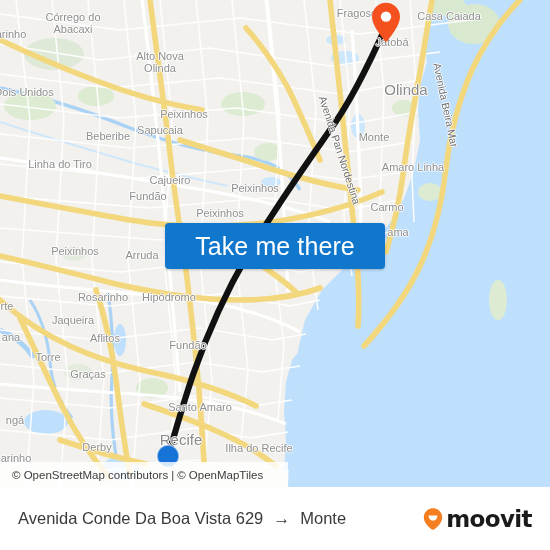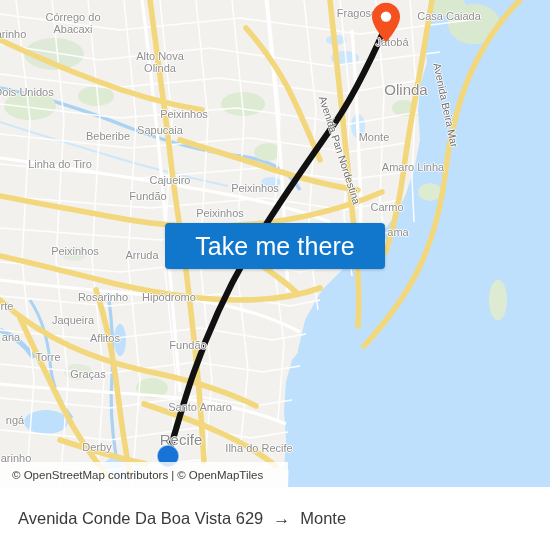--- a/index.html
+++ b/index.html
@@ -345,14 +345,22 @@
     </div>
   </div>
 
   <div id="footer">
     <div id="route-summary">
       <span>Avenida Conde Da Boa Vista 629</span>
       <span id="route-arrow">→</span>
       <span>Monte</span>
     </div>
 
+    <div id="brand-logo">
+      <svg width="22" height="24" viewBox="0 0 22 24">
+        <path d="M11 1.2C5.9 1.2 1.8 5.3 1.8 10.4c0 5.4 5.2 9.8 8.3 12.1
+                 0.5 0.4 1.3 0.4 1.8 0 3.1-2.3 8.3-6.7 8.3-12.1C20.2 5.3 16.1 1.2 11 1.2z" fill="#f57f20"></path>
+        <path d="M6.6 8.6c0 3 1.9 5.2 4.4 5.2s4.4-2.2 4.4-5.2z" fill="#ffffff"></path>
+      </svg>
+      <span id="brand-wordmark">moovit</span>
+    </div>
   </div>
 </div>
 
 </body></html>

